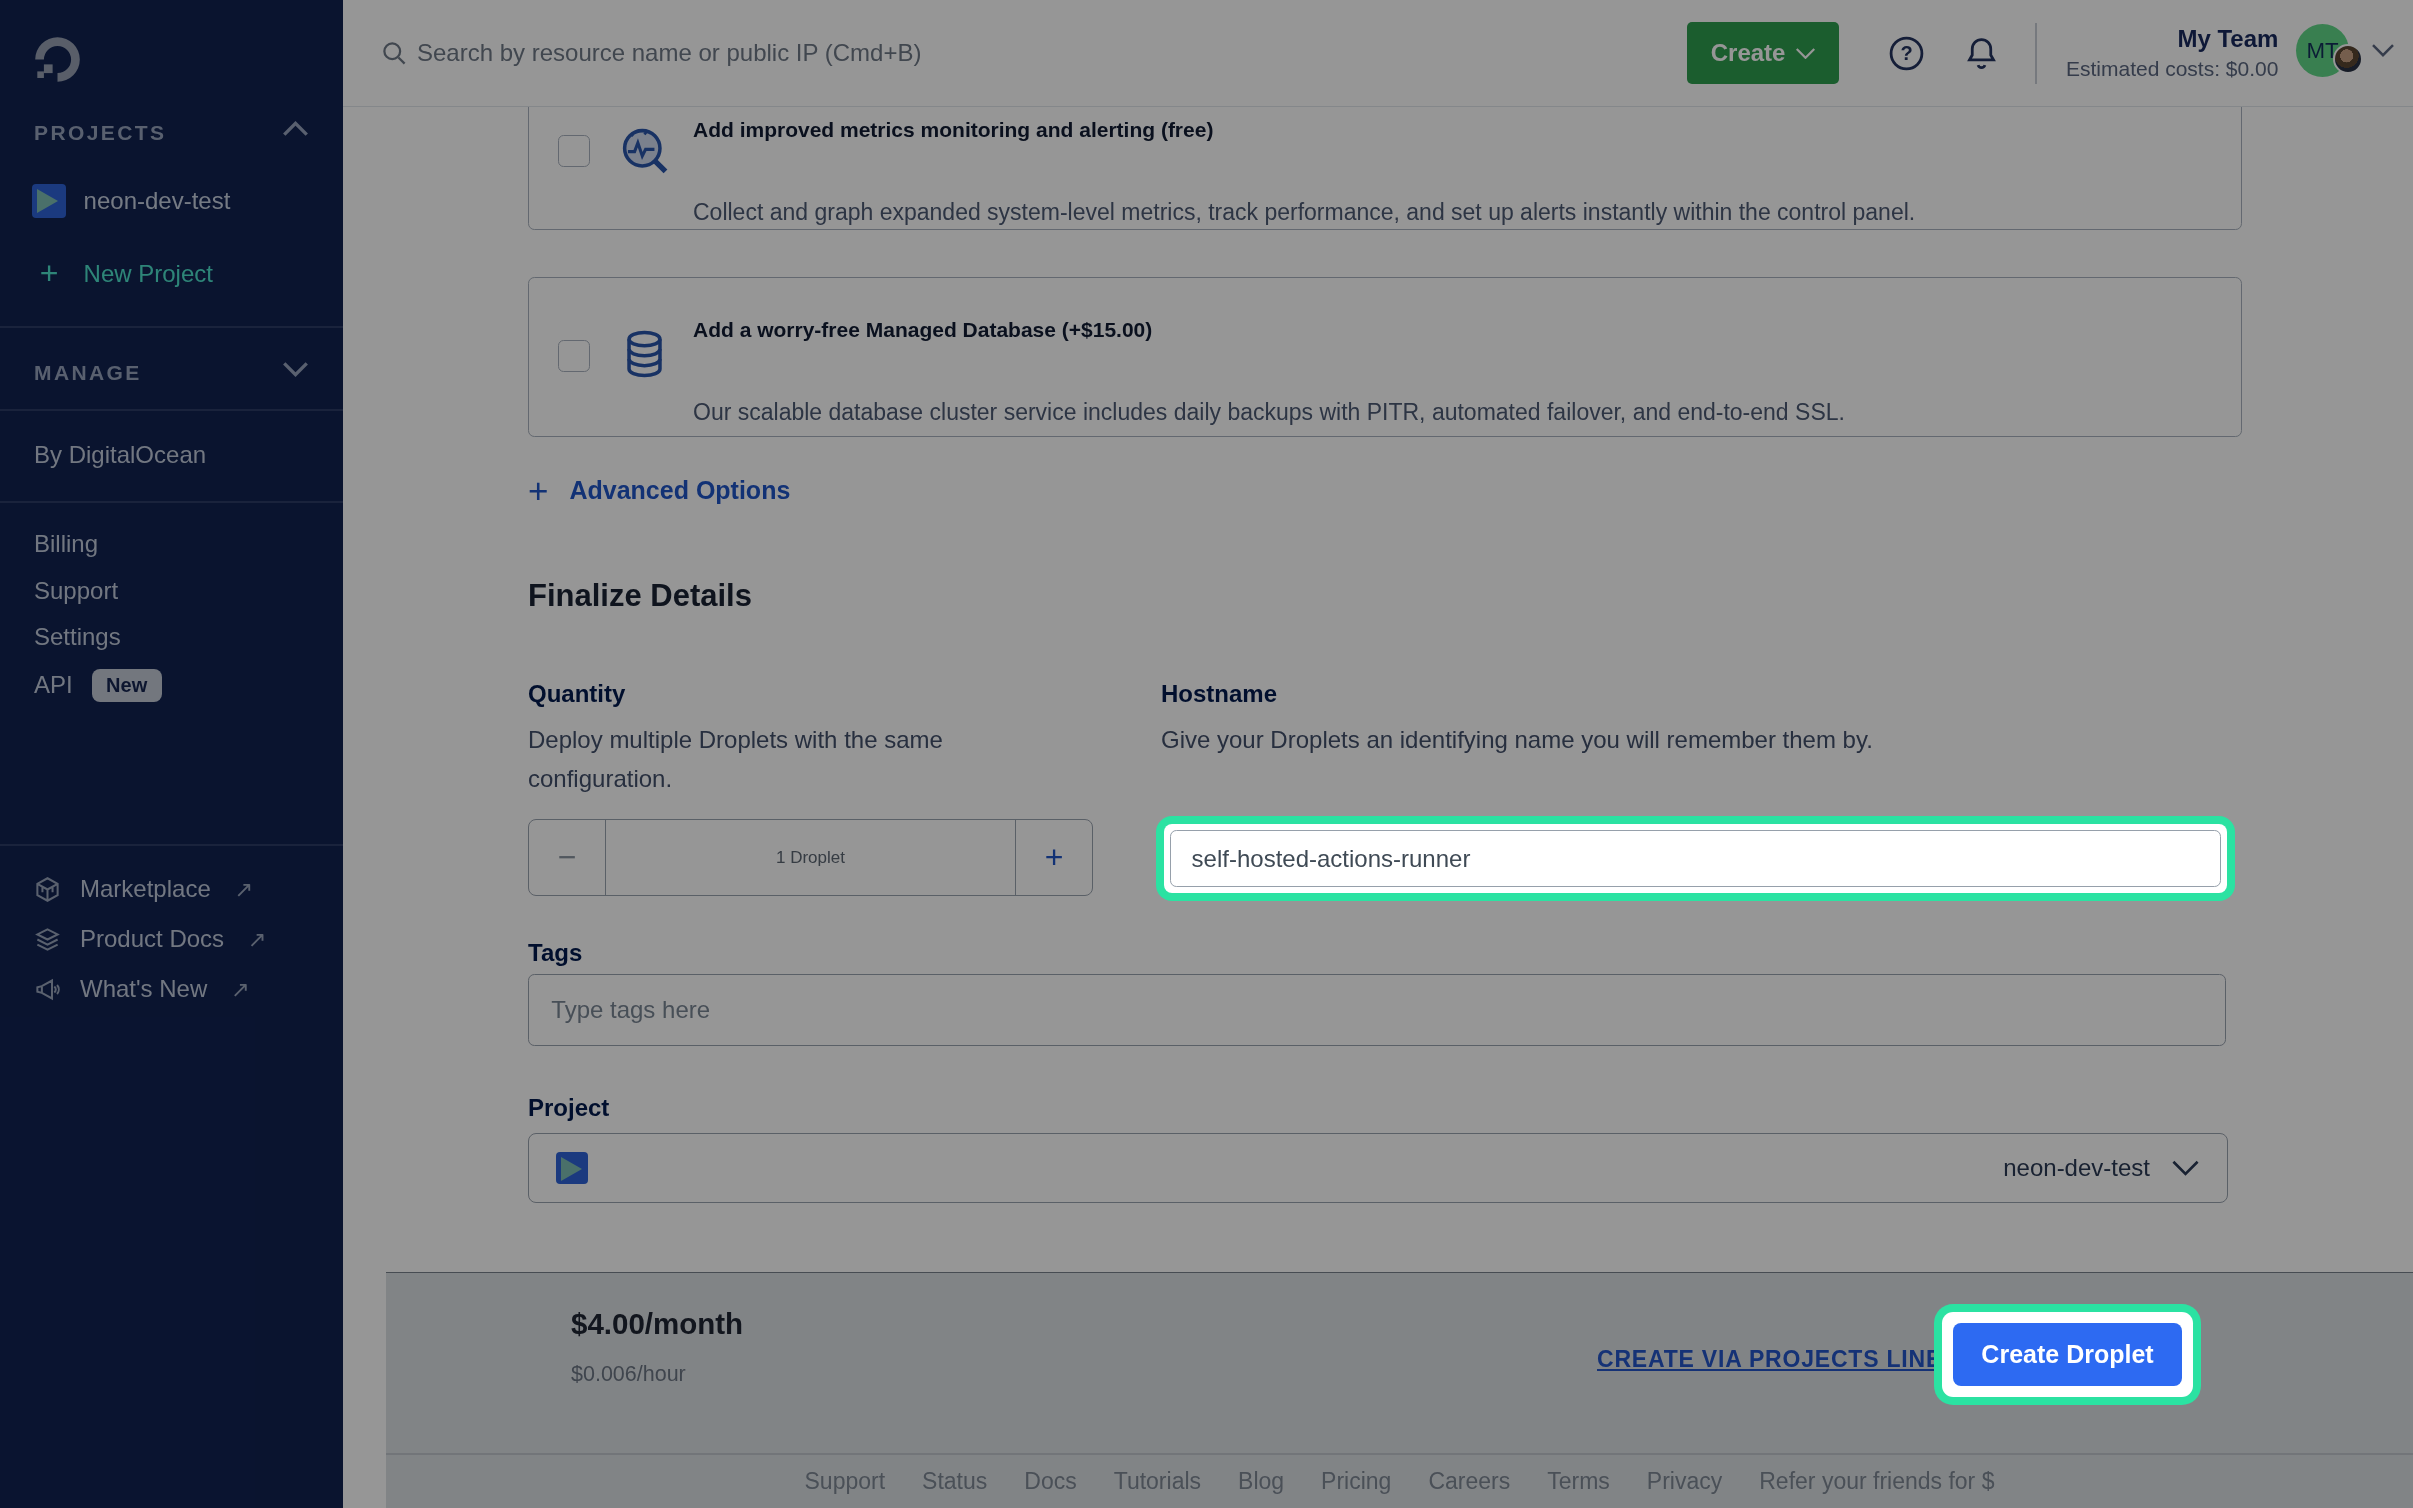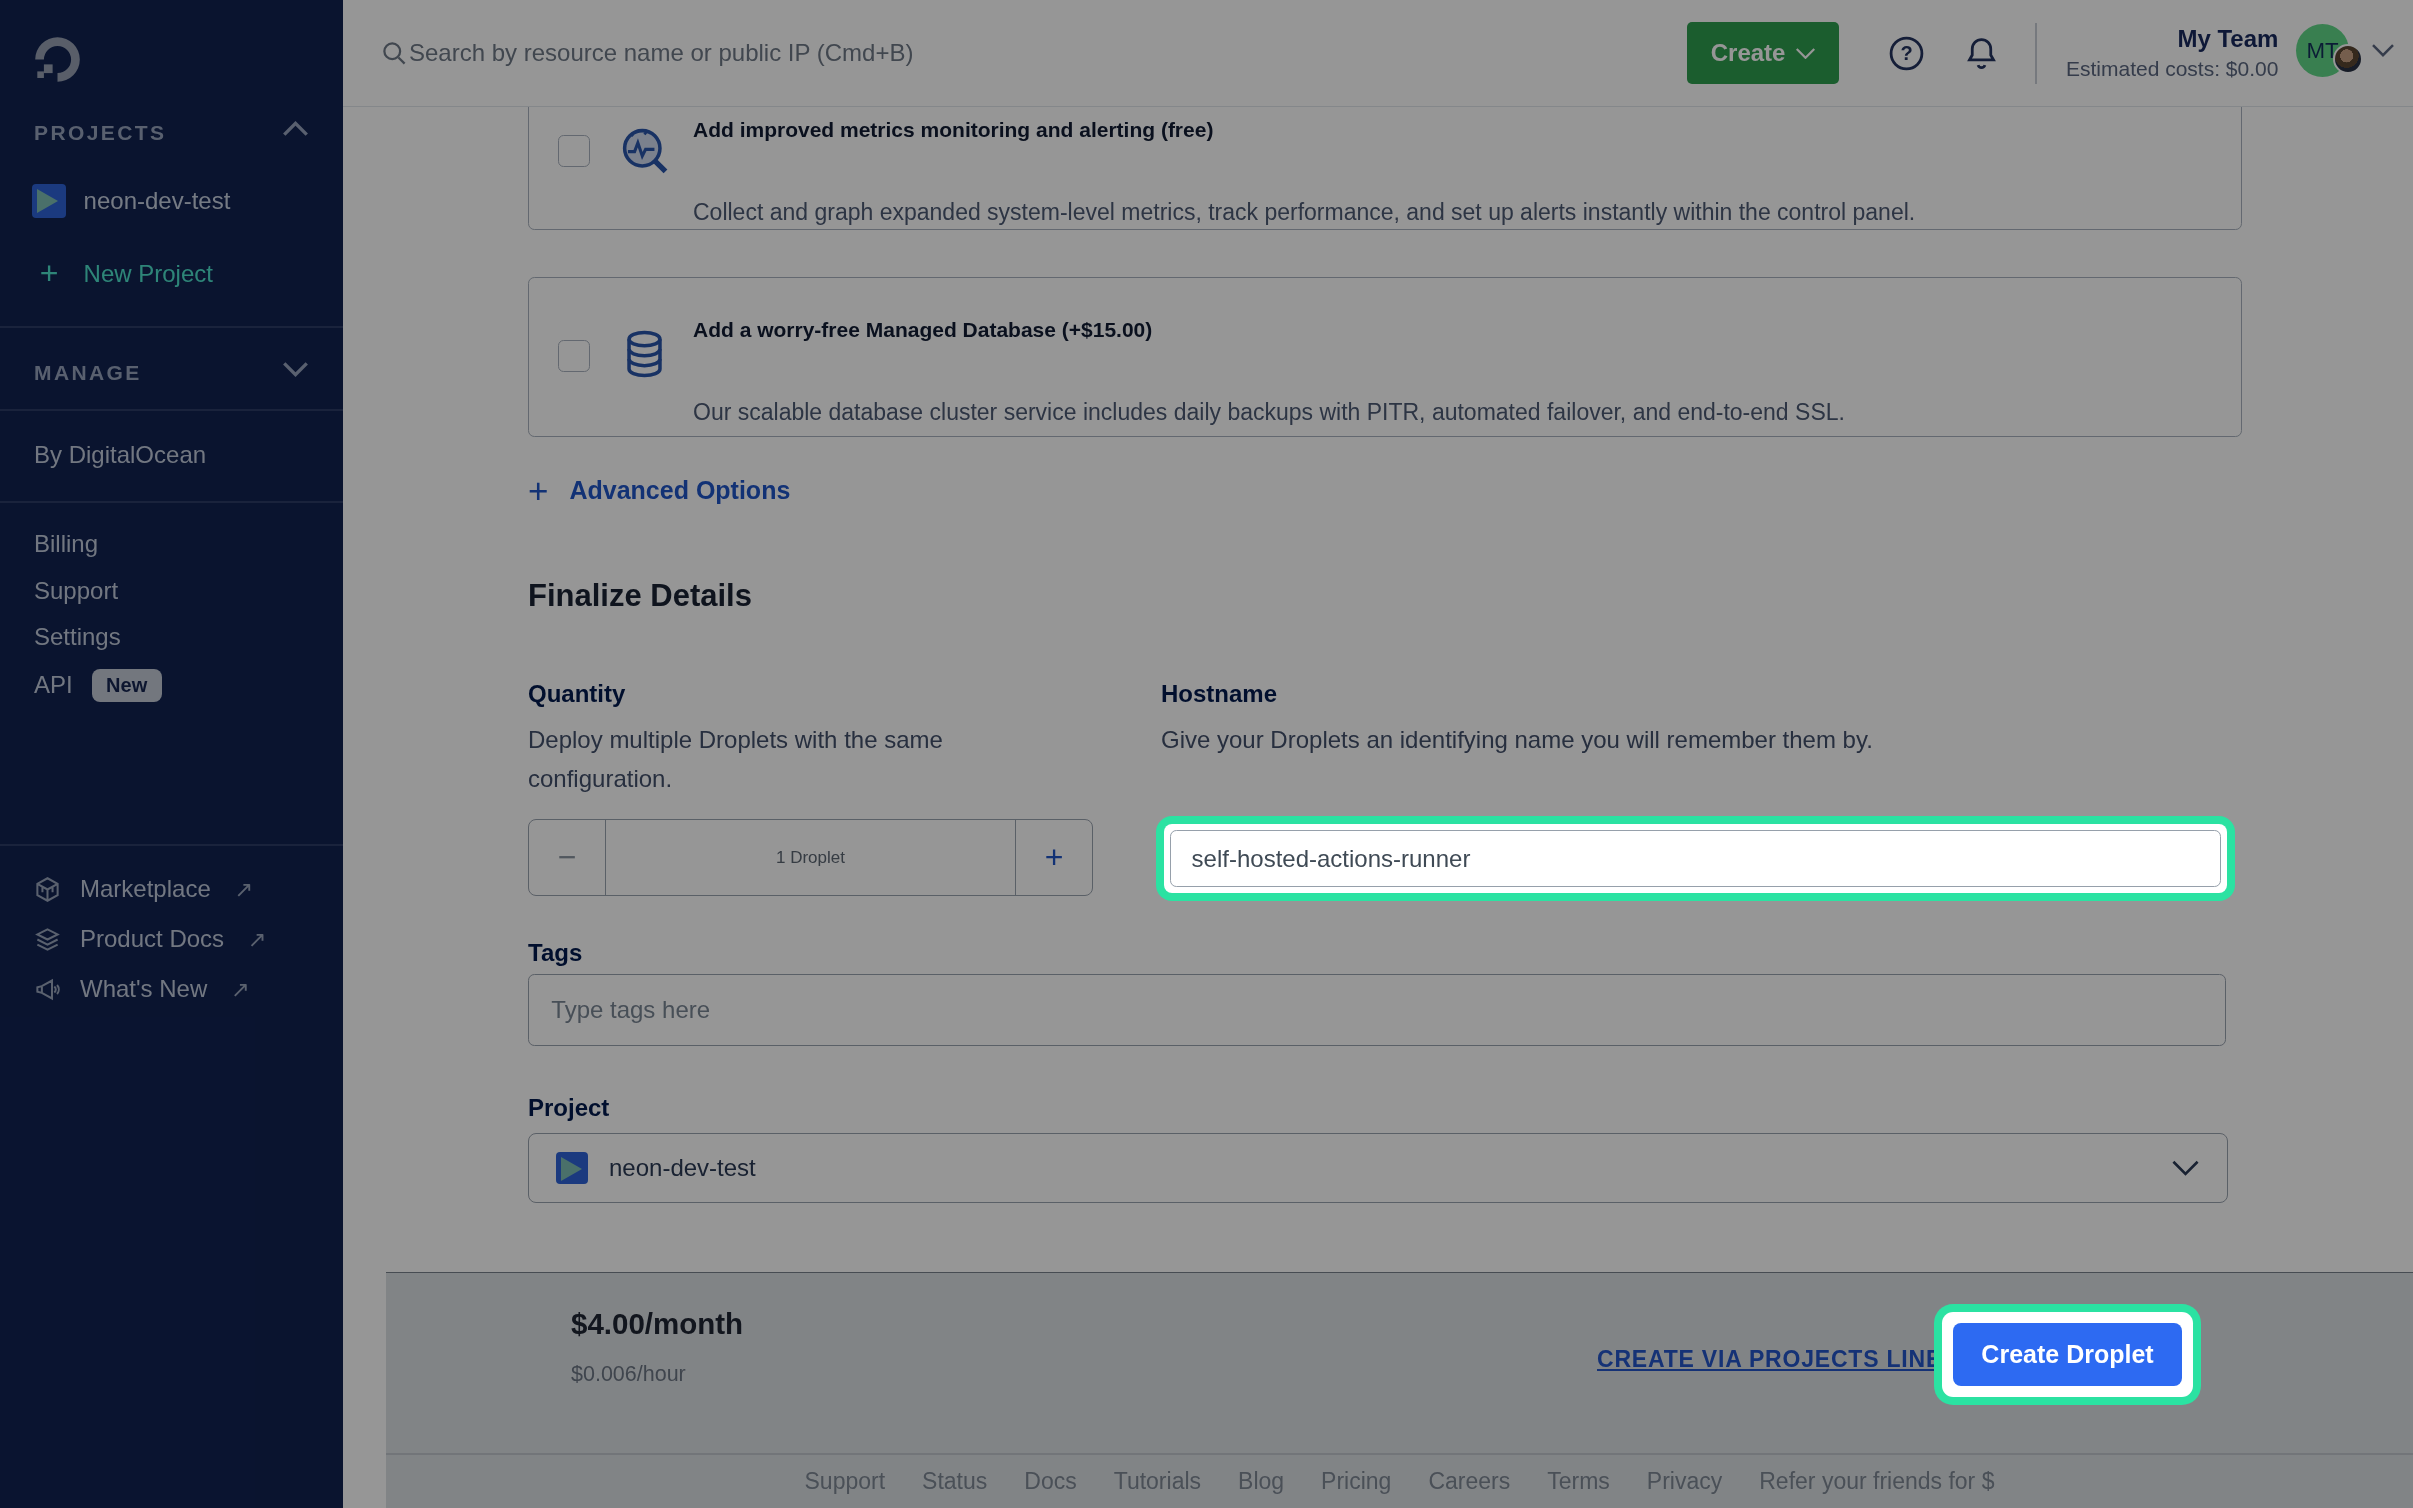--- a/index.html
+++ b/index.html
@@ -17,21 +17,21 @@
   .side-link { font-size:24px; color:#C8D1E0; }
   .teal { color:#4FE3CC; }
   .divider { position:absolute; left:0; right:0; height:1.6px; background:rgba(255,255,255,0.12); }
   .menu-item { position:absolute; left:34px; font-size:24px; color:#C2CBDB; display:flex; align-items:center; gap:19px; }
   .badge { background:#C3CAD6; color:#152550; font-size:20px; font-weight:bold; padding:4.8px 14.4px; border-radius:8px; }
   .ext-icon { width:27px; height:27px; flex:0 0 auto; }
   .arrow-ne { font-size:22.3px; color:#9AA6BC; margin-left:4.8px; }
 
   
   .header { position:absolute; left:343px; right:0; top:0; height:107px; background:#fff; border-bottom:1.6px solid #E1E5EA; z-index:20; display:flex; align-items:center; }
-  .search-wrap { display:flex; align-items:center; gap:1px; margin-left:38px; flex:1; }
+  .search-wrap { display:flex; align-items:center; gap:9px; margin-left:38px; flex:1; }
   .search-placeholder { font-size:24px; color:#6F7987; }
   .btn-create { width:152px; height:62px; background:#2E9E4F; color:#fff; border:none; border-radius:5px; font-size:24px; font-weight:bold; display:flex; align-items:center; justify-content:center; gap:9.6px; font-family:inherit; cursor:pointer; }
   .hdr-icon { width:37px; height:37px; }
   .hdr-div { width:1.6px; height:61px; background:#C9CED6; margin:0 29px 0 35px; }
   .team-block { text-align:right; margin-right:17.6px; }
   .team-name { font-size:24px; font-weight:bold; color:#192A5E; }
   .team-costs { font-size:21px; color:#5B6780; margin-top:4.8px; }
   .avatar-wrap { position:relative; width:88px; height:56px; margin-right:29px; }
   .avatar-big { position:absolute; left:0; top:-0.8px; width:53px; height:53px; border-radius:50%; background:#62D989; color:#14315B; font-size:22.3px; display:flex; align-items:center; justify-content:center; }
   .avatar-small { position:absolute; left:37px; top:19px; width:30px; height:30px; border-radius:50%; border:2.4px solid #fff;
@@ -55,21 +55,21 @@
 
   .field-label { position:absolute; font-size:24px; font-weight:bold; color:#031B4E; }
   .field-desc { position:absolute; font-size:24px; color:#43506B; line-height:39px; }
 
   .stepper { position:absolute; left:528px; top:819px; width:565px; height:77px; border:1.6px solid #9AA3AF; border-radius:8px; display:flex; background:#fff; }
   .step-btn { width:77px; display:flex; align-items:center; justify-content:center; font-size:32px; cursor:pointer; }
   .step-minus { border-right:1.6px solid #9AA3AF; color:#8B95A1; }
   .step-plus { border-left:1.6px solid #9AA3AF; color:#2055C8; }
   .step-value { flex:1; display:flex; align-items:center; justify-content:center; font-size:17px; color:#5C6673; }
 
-  .input-box { position:absolute; border:1.6px solid #9AA3AF; border-radius:6.4px; background:#fff; display:flex; align-items:center; }
+  .input-box { position:absolute; border:1.6px solid #9AA3AF; border-radius:6.4px; background:#fff; display:flex; align-items:center;text-align:right; }
   .tags-input { left:528px; top:974px; width:1698px; height:72px; padding-left:22.3px; font-size:24px; color:#7A8694; }
   .project-select { left:528px; top:1133px; width:1700px; height:70px; border-radius:8px; padding:0 27px; gap:21px; cursor:pointer; }
   .project-label-text { font-size:24px; color:#2B3A55; flex:1; }
 
   
   .hl-ring { position:absolute; z-index:60; background:#fff; box-shadow:0 0 0 8px #2BE2A2; }
   .hostname-hl { left:1164px; top:824px; width:1063px; height:69px; border-radius:8px; padding:5.6px; }
   .hostname-inner { width:100%; height:100%; border:1.6px solid #96A0AB; border-radius:6.4px; display:flex; align-items:center; padding-left:21px; font-size:24px; color:#3F4A55; background:#fff; }
   .createbtn-hl { left:1942px; top:1312px; width:251px; height:85px; border-radius:11.2px; padding:11px; }
   .createbtn-inner { width:100%; height:100%; background:#2D6AF2; border:none; border-radius:8px; color:#fff; font-size:25px; font-weight:bold; font-family:inherit; cursor:pointer; }

